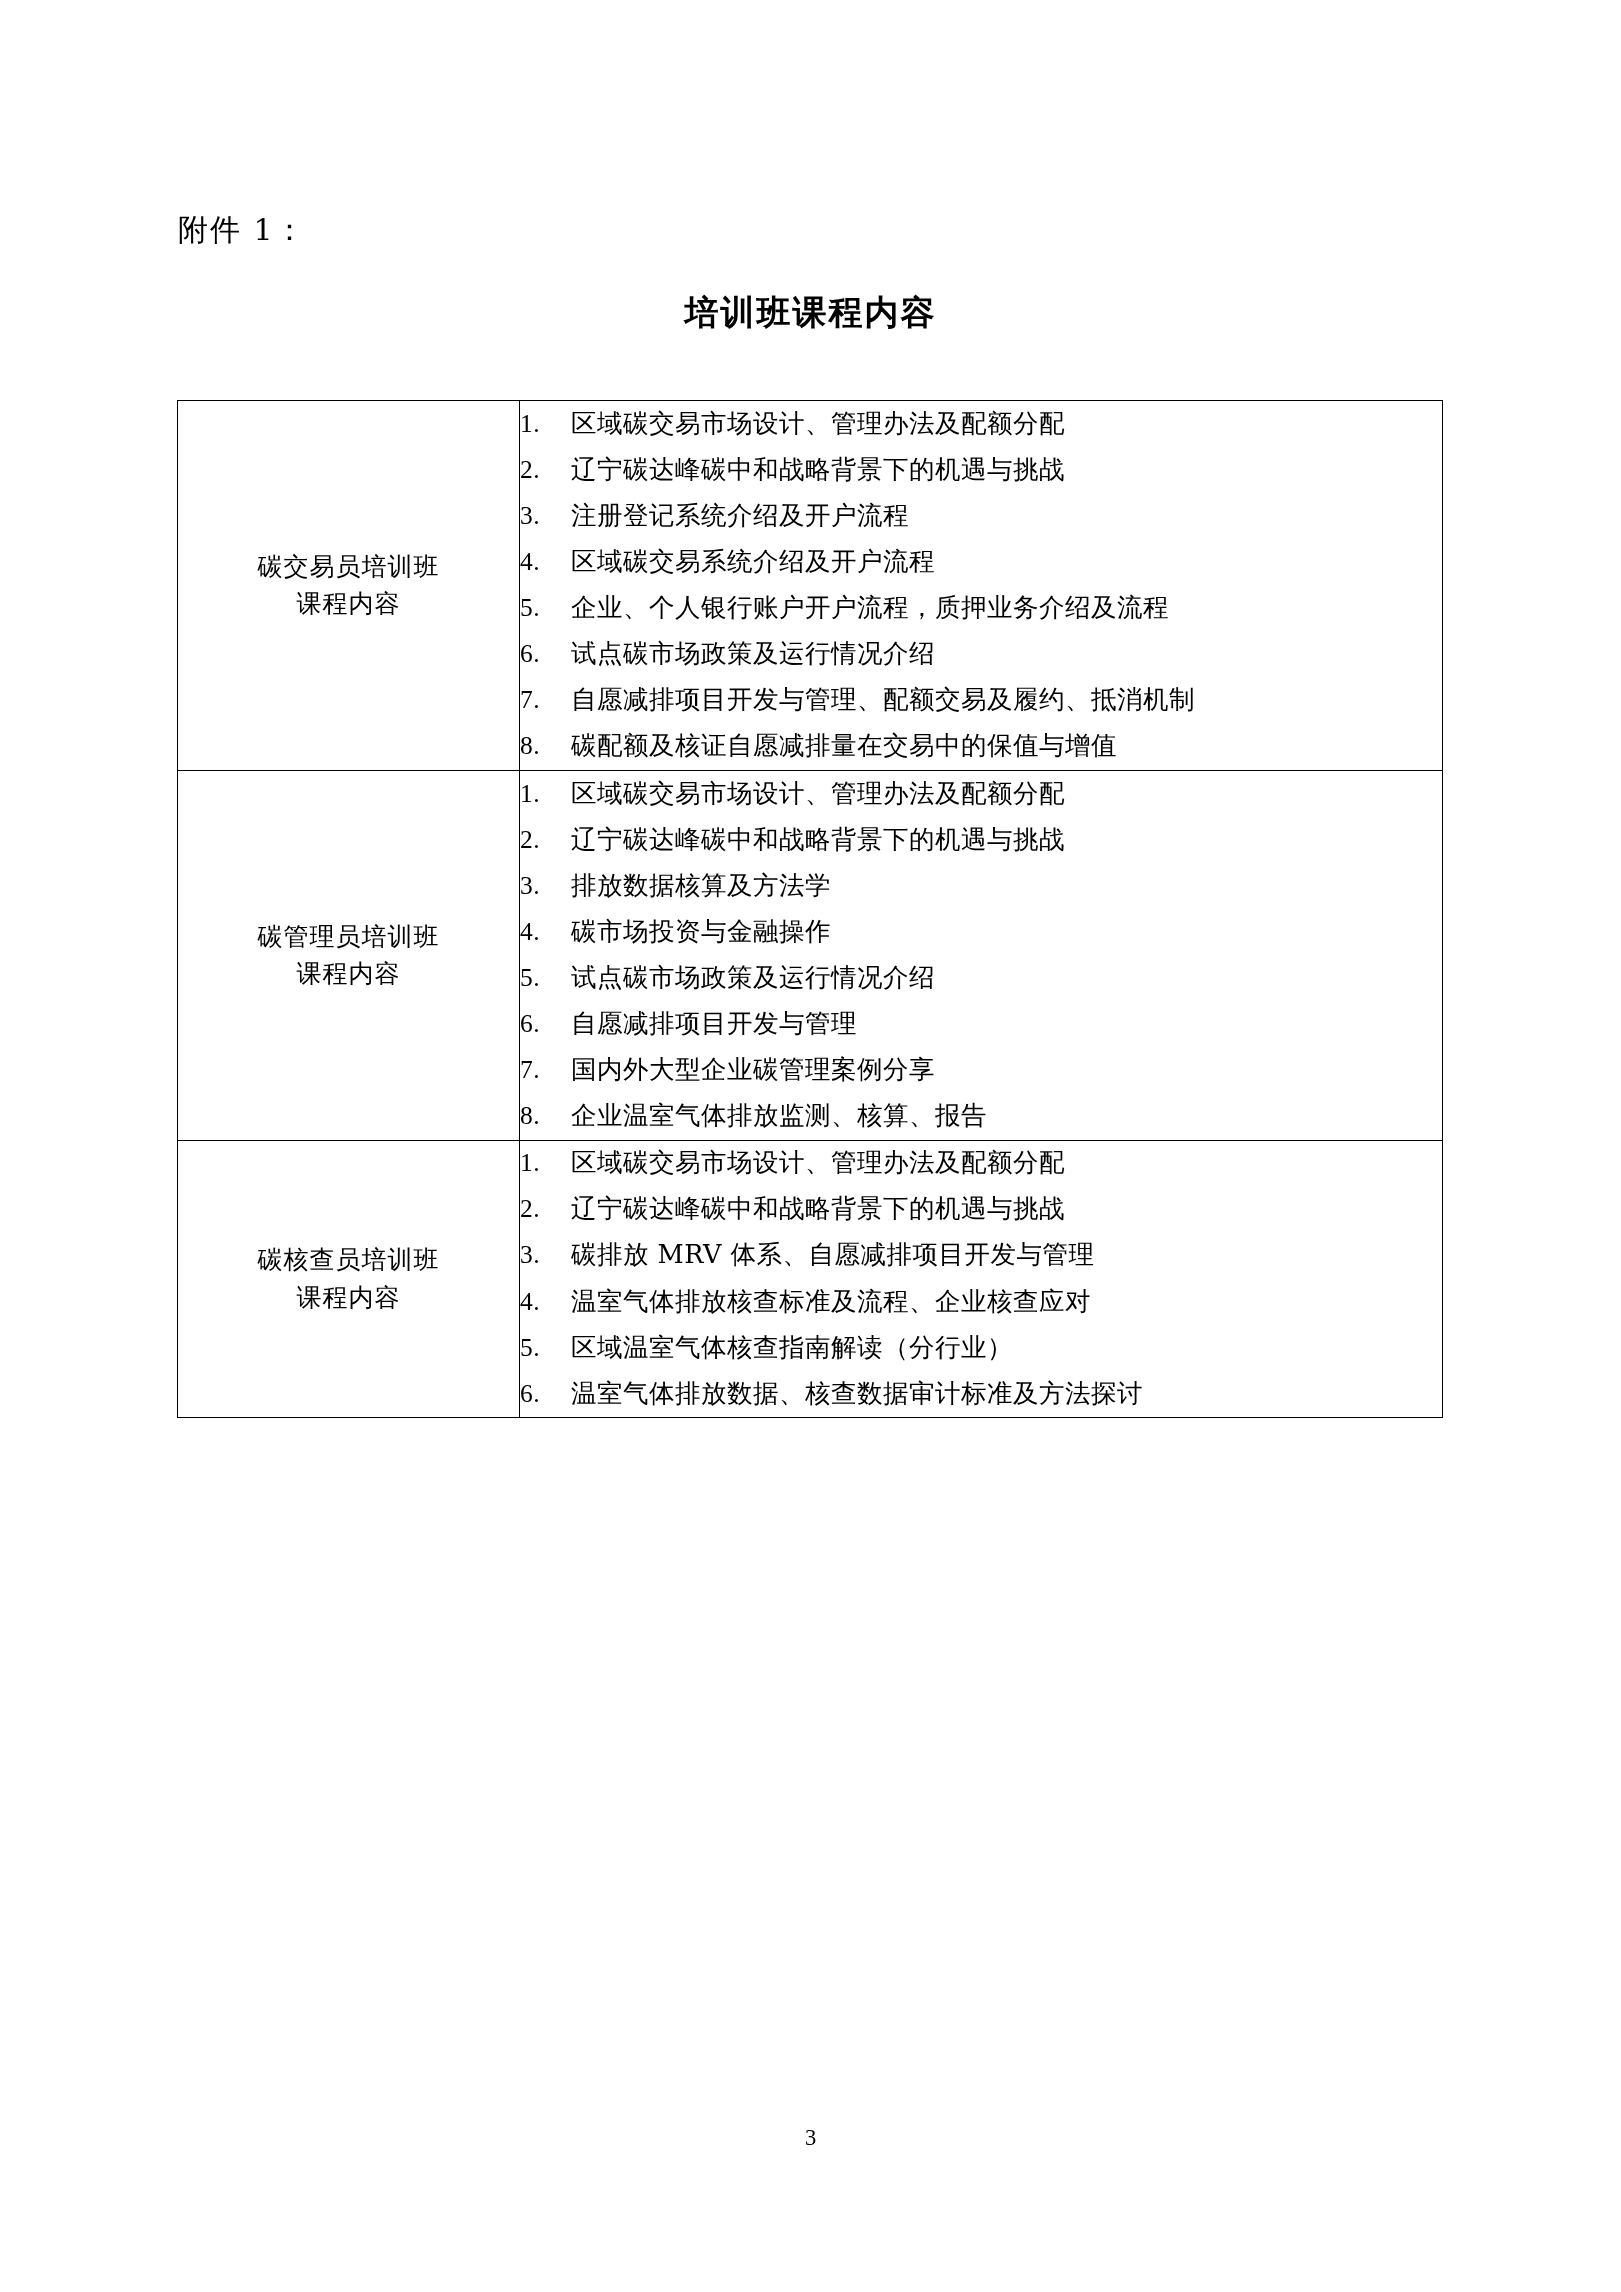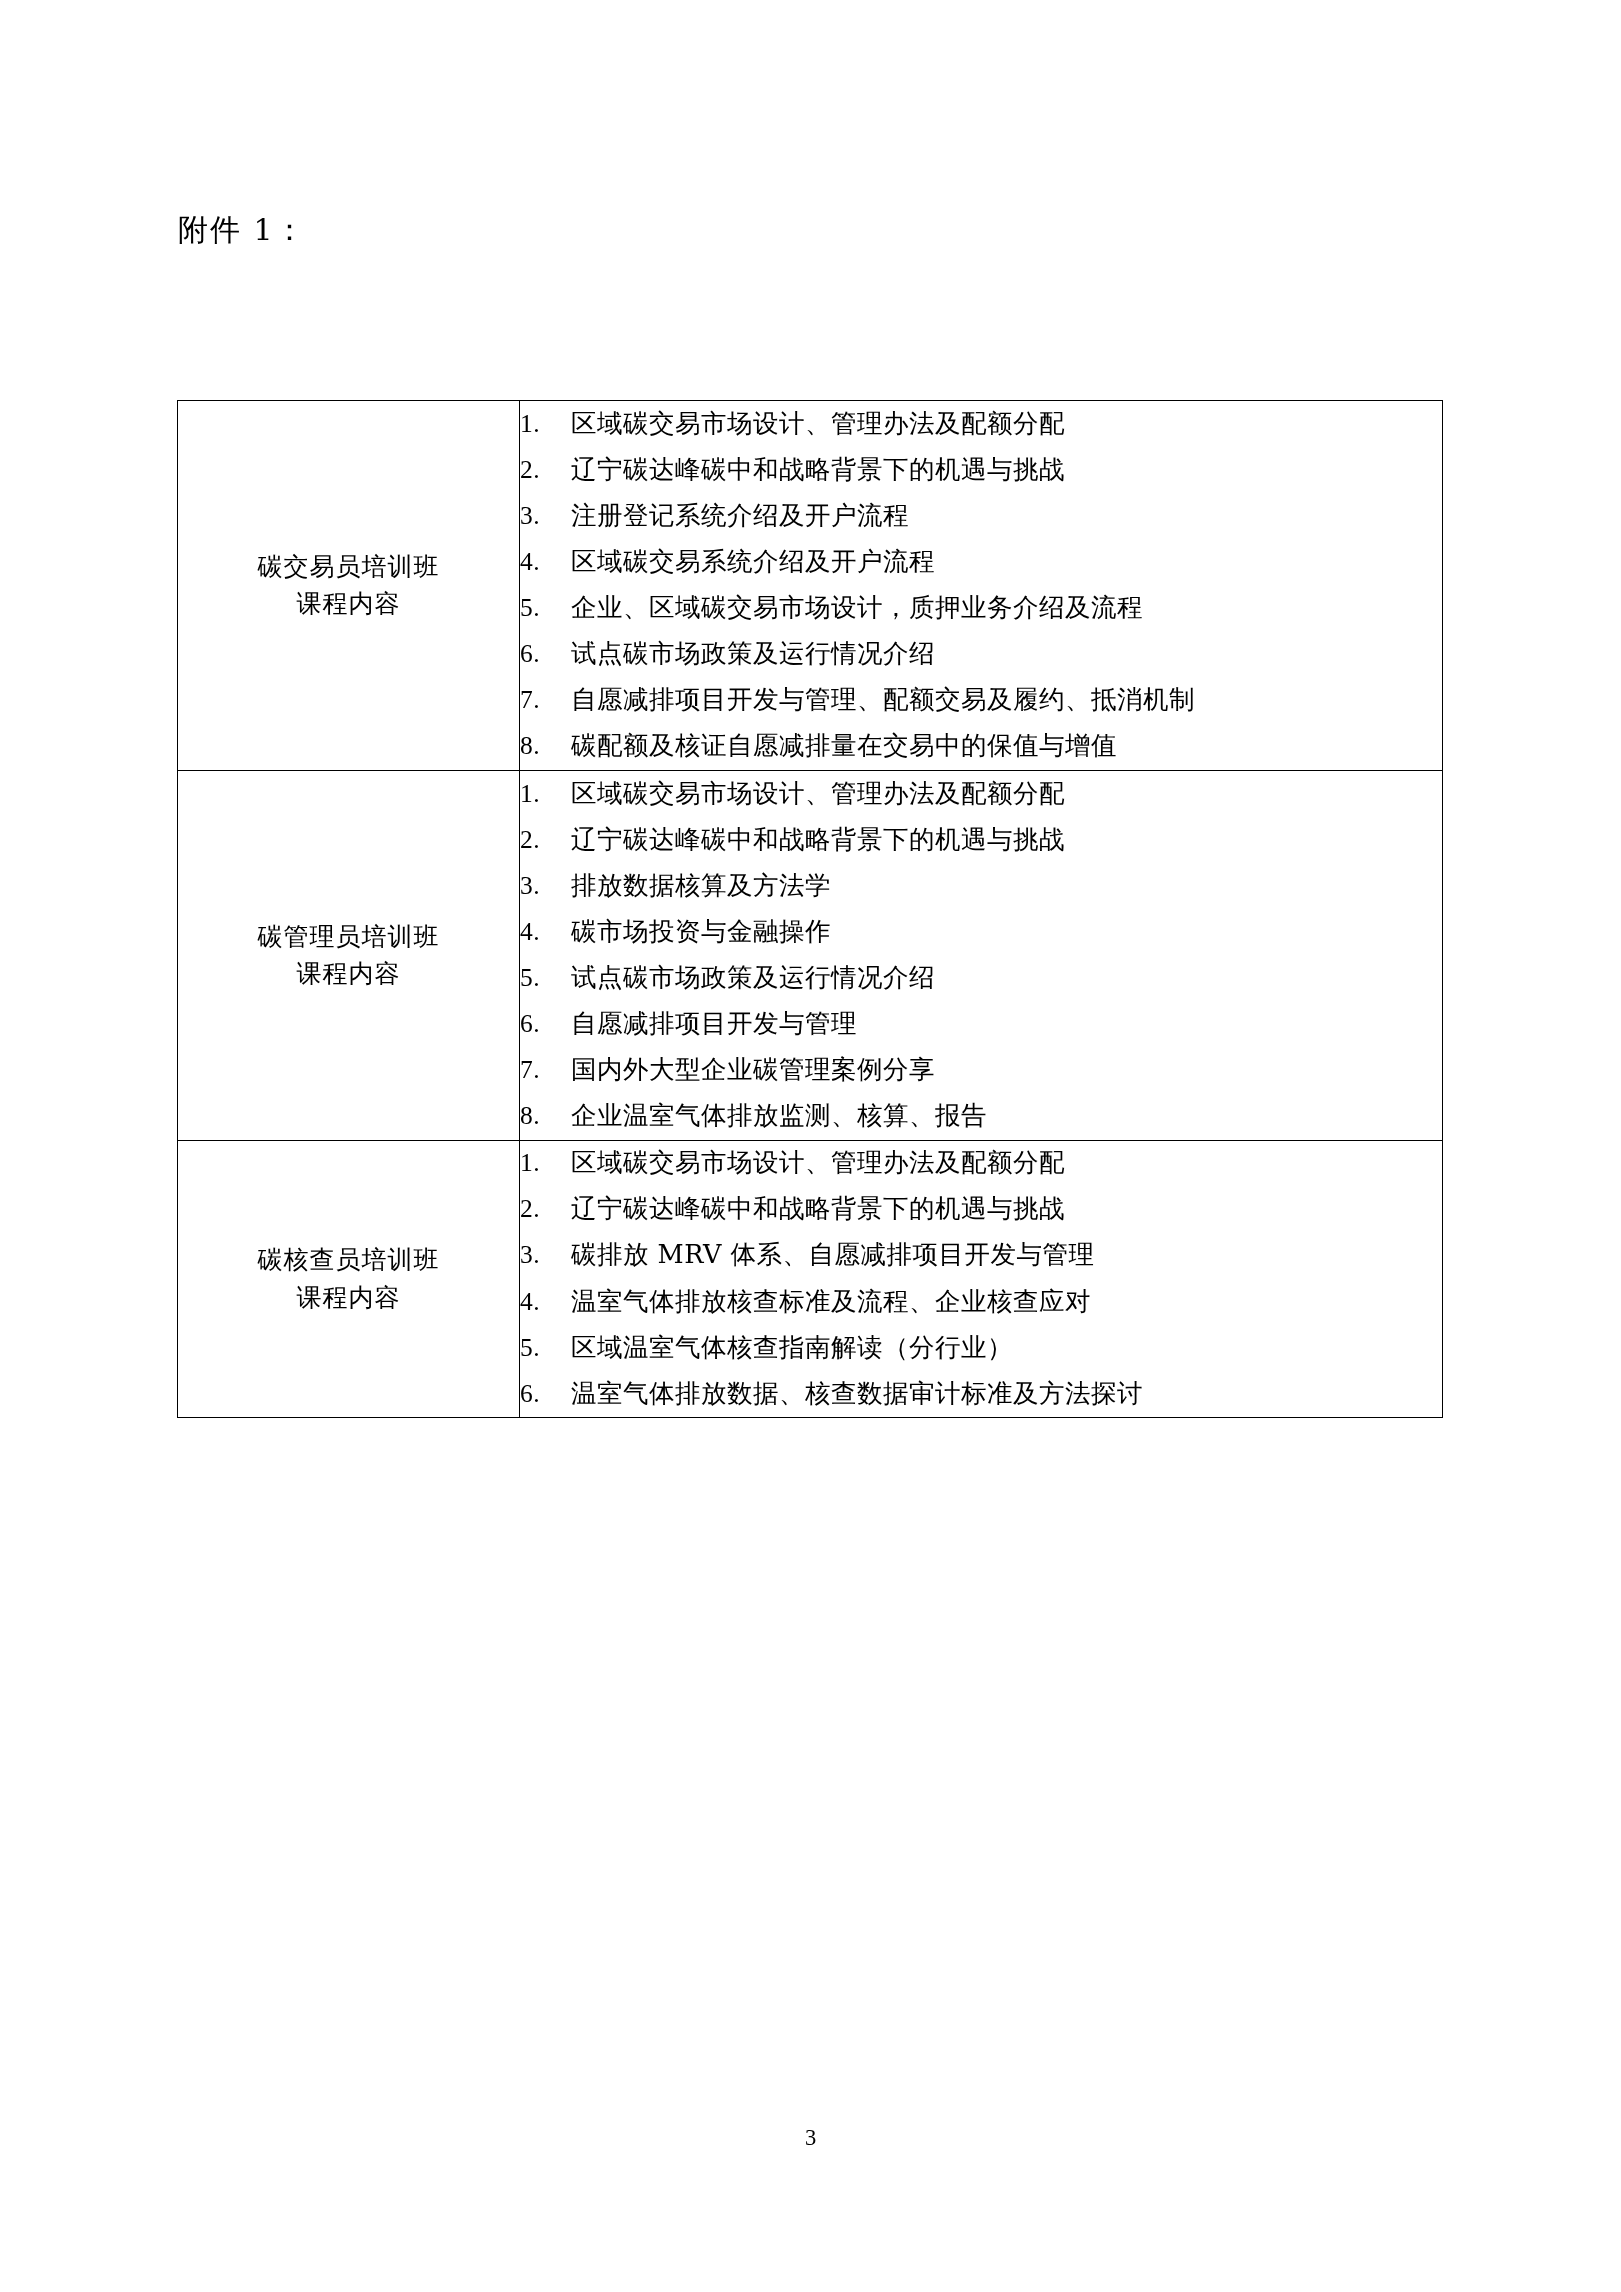--- a/index.html
+++ b/index.html
@@ -96,20 +96,21 @@
     font-family: "Liberation Serif", serif;
   }
 </style>
 </head>
 <body>
 
 <div class="page">
 
   <div class="attachment-label">附件 1：</div>
 
+  <div class="doc-title">培训班课程内容</div>
 
   <table class="course-table">
     <tbody>
       <tr>
         <td class="cat-cell">
           <div>碳交易员培训班</div>
           <div>课程内容</div>
         </td>
         <td class="items-cell">
           <div class="item-row">
@@ -123,21 +124,21 @@
           <div class="item-row">
             <span class="item-num">3.</span>
             <span class="item-text">注册登记系统介绍及开户流程</span>
           </div>
           <div class="item-row">
             <span class="item-num">4.</span>
             <span class="item-text">区域碳交易系统介绍及开户流程</span>
           </div>
           <div class="item-row">
             <span class="item-num">5.</span>
-            <span class="item-text">企业、区域碳交易市场设计，质押业务介绍及流程</span>
+            <span class="item-text">企业、个人银行账户开户流程，质押业务介绍及流程</span>
           </div>
           <div class="item-row">
             <span class="item-num">6.</span>
             <span class="item-text">试点碳市场政策及运行情况介绍</span>
           </div>
           <div class="item-row">
             <span class="item-num">7.</span>
             <span class="item-text">自愿减排项目开发与管理、配额交易及履约、抵消机制</span>
           </div>
           <div class="item-row">

